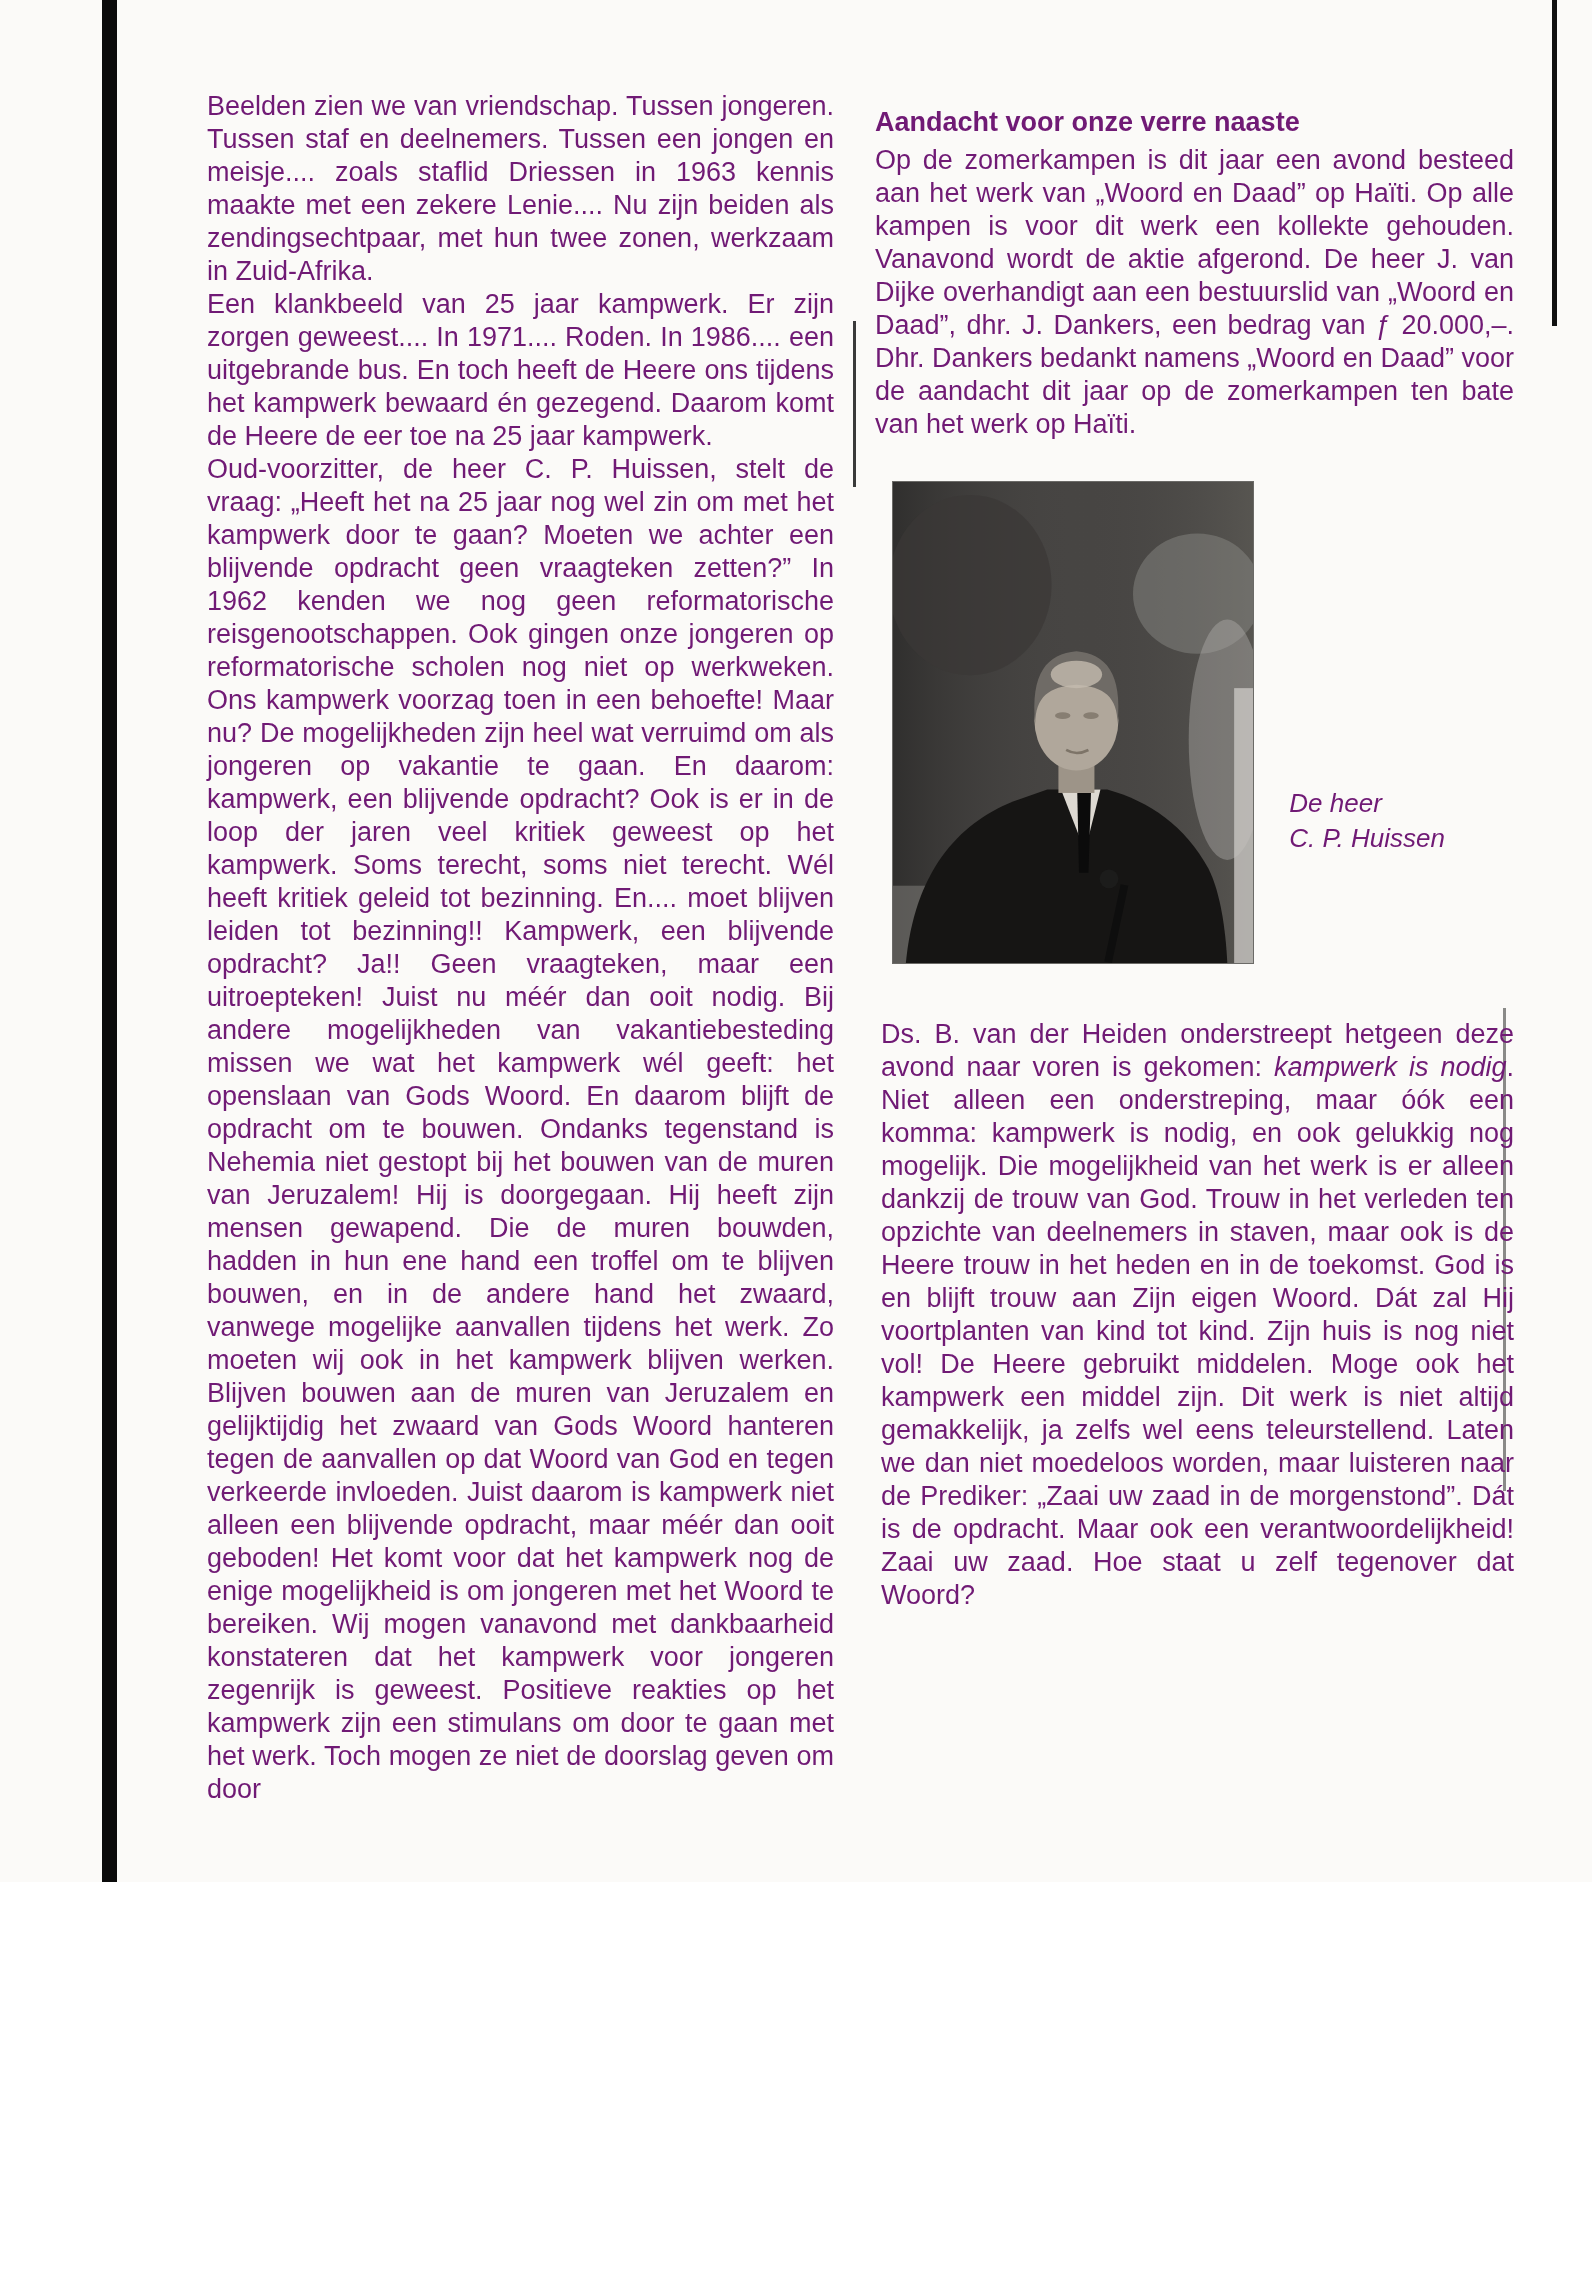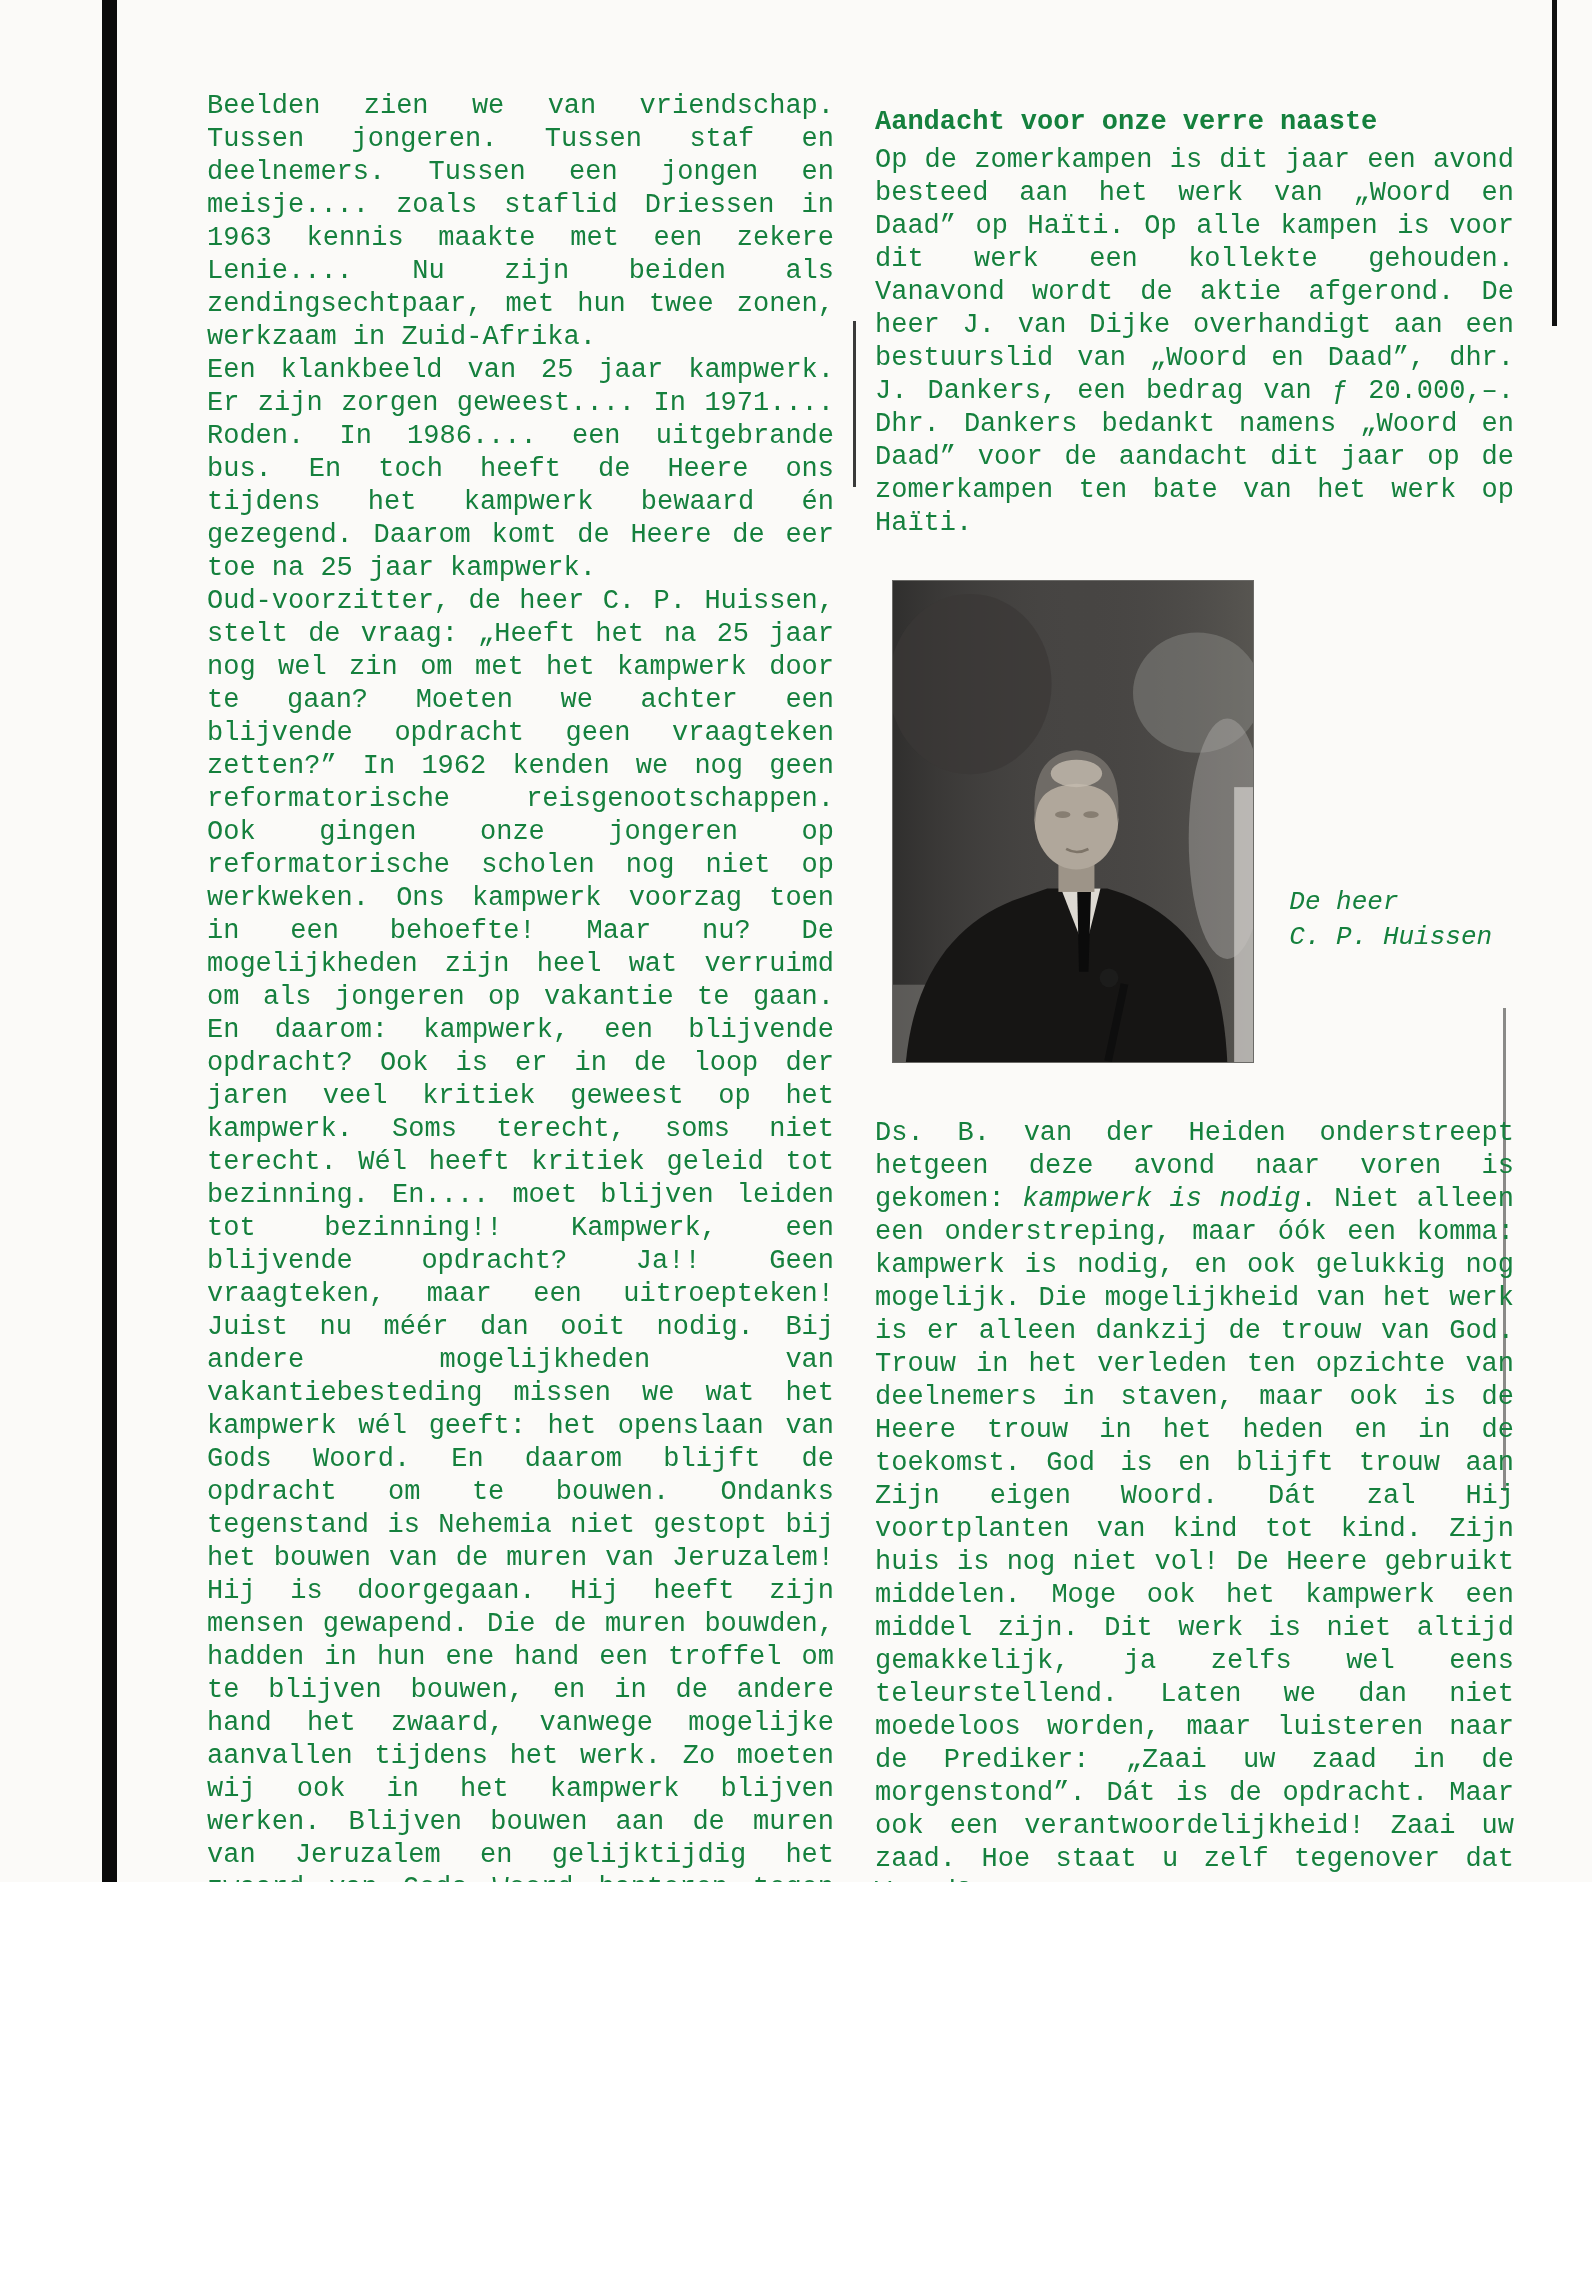--- a/index.html
+++ b/index.html
@@ -1,21 +1,21 @@
 <!DOCTYPE html>
 <html style="font-size:14px"><head>
 <meta charset="utf-8">
 <style>
   html,body { margin:0; padding:0; background:#ffffff; }
   .page {
     position:relative;
     width:1592px; height:1882px;
     background:#fbfaf8;
-    font-family:Liberation Mono, monospace;
-    color:#15803d;
+    font-family:Liberation Sans, sans-serif;
+    color:#701a75;
     overflow:hidden;
   }
   .edge-bar-left {
     position:absolute; left:102px; top:0; width:14.7px; height:2254px;
     background:#0b0b0b;
   }
   .edge-line-topright {
     position:absolute; left:1552px; top:0; width:5.2px; height:326px;
     background:#111;
   }
@@ -64,21 +64,21 @@
     box-sizing:border-box;
     flex:0 0 auto;
   }
   .photo-frame svg { display:block; width:100%; height:100%; }
   .photo-caption {
     margin-left:35px; margin-top:197px;
     font-style:italic;
     font-size:26px; line-height:35px;
   }
   .photo-caption span { display:block; }
-  .closing { margin-top:54px; }
+  .closing { margin-top:54px;margin-left:6px; }
 </style>
 </head>
 <body>
 
 <div class="page">
 
   <div class="edge-bar-left"></div>
   <div class="edge-line-topright"></div>
   <div class="change-bar"></div>
   <div class="photo-side-line"></div>

